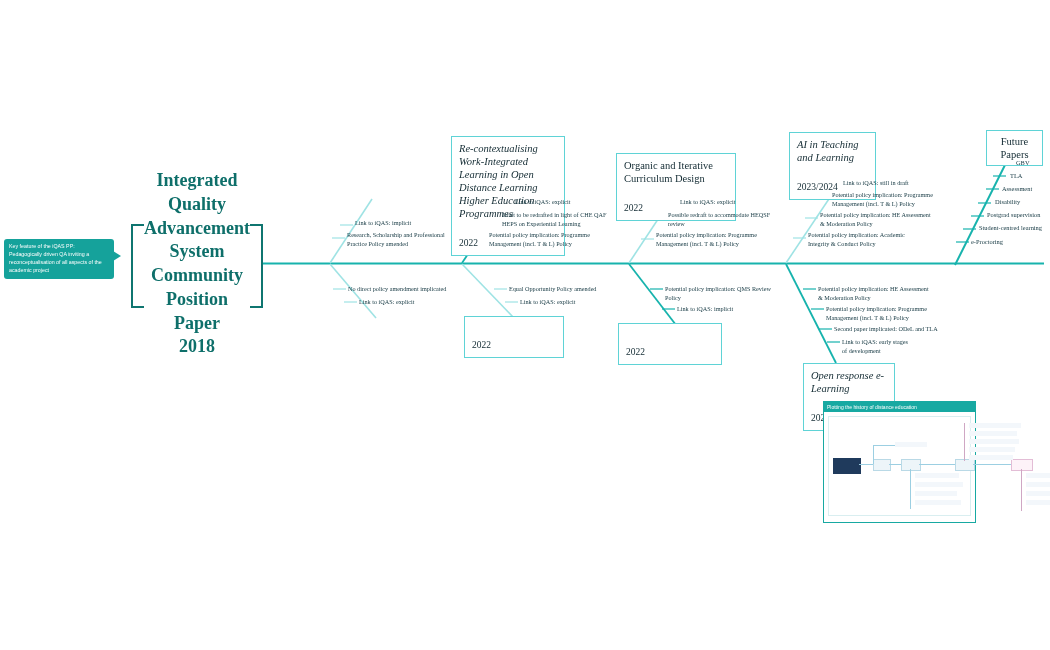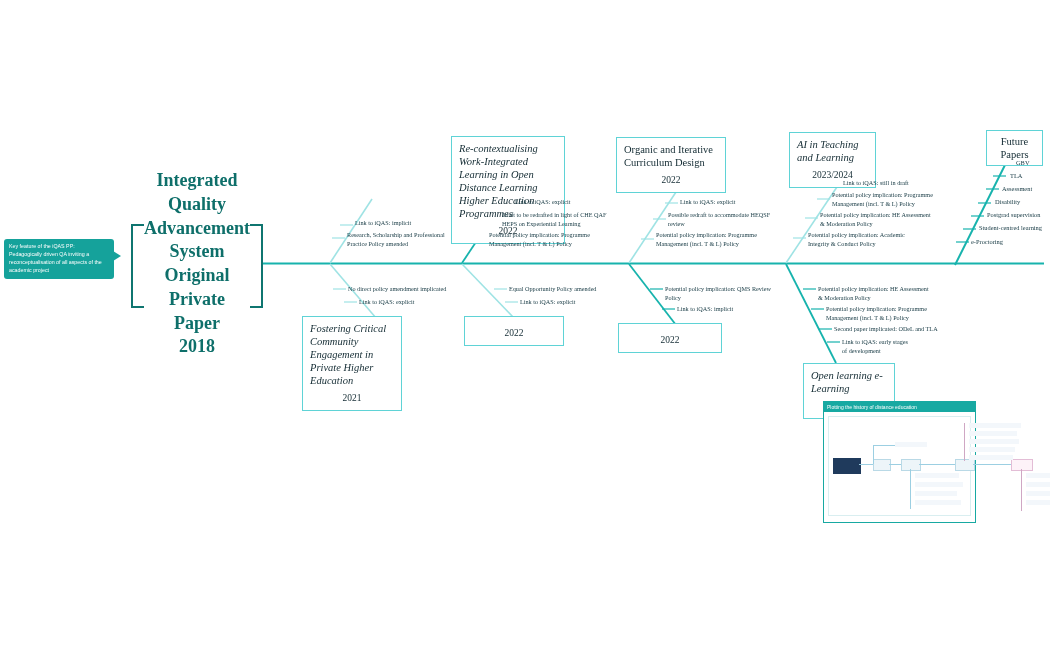--- a/index.html
+++ b/index.html
@@ -4,21 +4,21 @@
 <style>
   html,body{margin:0;padding:0;background:#ffffff;}
   body{font-family:"Liberation Serif", serif;}
   #canvas{position:relative;width:1050px;height:650px;overflow:hidden;background:#fff;}
   svg.lines{position:absolute;left:0;top:0;width:1050px;height:650px;pointer-events:none;}
 
   .node{position:absolute;box-sizing:border-box;border:1.4px solid #5fd3d6;background:#ffffff;
         color:#132b33;padding:5px 7px;line-height:1.24;}
   .node .ttl{font-weight:normal;font-size:10.5px;}
   .node .ttl.ital{font-style:italic;font-weight:normal;font-size:10.5px;}
-  .node .yr{font-size:9.5px;font-weight:normal;margin-top:6px;text-align:center;}
+  .node .yr{font-size:9.5px;font-weight:normal;margin-top:18px;}
 
   .center{position:absolute;left:131px;top:224px;width:132px;height:80px;
           text-align:center;color:#0e6f6a;font-weight:bold;font-size:18px;line-height:1.32;
           display:flex;align-items:center;justify-content:center;}
   .center .brk{position:absolute;top:0;width:11px;height:80px;}
   .center .brk.l{left:0;border:2.2px solid #0f7570;border-right:none;}
   .center .brk.r{right:0;border:2.2px solid #0f7570;border-left:none;}
   .center .txt{padding:0 14px;}
 
   .callout{position:absolute;left:4px;top:239px;width:110px;background:#15a29b;color:#ffffff;
@@ -102,21 +102,21 @@
 
     <line x1="846" y1="390" x2="870" y2="406" stroke="#17a9a2" stroke-width="2.2"></line>
   </svg>
 
   <div class="center">
     <span class="brk l"></span>
     <span class="brk r"></span>
     <span class="txt">
       <span>Integrated Quality</span><br>
       <span>Advancement System</span><br>
-      <span>Original Private</span><br>
+      <span>Community Position</span><br>
       <span>Paper</span><br>
       <span>2018</span>
     </span>
   </div>
 
   <div class="callout">Key feature of the iQAS PP: Pedagogically driven QA inviting a reconceptualisation of all aspects of the academic project</div>
 
   <div class="sub" style="left:355px;top:219px;width:120px;">Link to iQAS: implicit</div>
   <div class="sub" style="left:347px;top:231px;width:130px;">Research, Scholarship and Professional
 Practice Policy amended</div>
@@ -124,21 +124,21 @@
   <div class="node" style="left:451px;top:136px;width:114px;">
     <div class="ttl ital">Re-contextualising Work-Integrated Learning in Open Distance Learning Higher Education Programmes</div>
     <div class="yr">2022</div>
   </div>
   <div class="sub" style="left:515px;top:198px;width:120px;">Link to iQAS: explicit</div>
   <div class="sub" style="left:502px;top:211px;width:135px;">Draft to be redrafted in light of CHE QAF
 HEPS on Experiential Learning</div>
   <div class="sub" style="left:489px;top:231px;width:135px;">Potential policy implication: Programme
 Management (incl. T &amp; L) Policy</div>
 
-  <div class="node" style="left:616px;top:137px;width:110px;">
+  <div class="node" style="left:616px;top:153px;width:120px;">
     <div class="ttl">Organic and Iterative Curriculum Design</div>
     <div class="yr">2022</div>
   </div>
   <div class="sub" style="left:680px;top:198px;width:120px;">Link to iQAS: explicit</div>
   <div class="sub" style="left:668px;top:211px;width:135px;">Possible redraft to accommodate HEQSF
 review</div>
   <div class="sub" style="left:656px;top:231px;width:135px;">Potential policy implication: Programme
 Management (incl. T &amp; L) Policy</div>
 
   <div class="node" style="left:789px;top:132px;width:87px;">
@@ -159,24 +159,20 @@
   <div class="fp" style="left:1016px;top:159px;">GBV</div>
   <div class="fp" style="left:1010px;top:172px;">TLA</div>
   <div class="fp" style="left:1002px;top:185px;">Assessment</div>
   <div class="fp" style="left:995px;top:198px;">Disability</div>
   <div class="fp" style="left:987px;top:211px;">Postgrad supervision</div>
   <div class="fp" style="left:979px;top:224px;">Student-centred learning</div>
   <div class="fp" style="left:971px;top:238px;">e-Proctoring</div>
 
   <div class="sub" style="left:348px;top:285px;width:150px;">No direct policy amendment implicated</div>
   <div class="sub" style="left:359px;top:298px;width:120px;">Link to iQAS: explicit</div>
-  <div class="node" style="left:302px;top:316px;width:100px;">
-    <div class="ttl ital">Fostering Critical Community Engagement in Private Higher Education</div>
-    <div class="yr">2021</div>
-  </div>
 
   <div class="sub" style="left:509px;top:285px;width:150px;">Equal Opportunity Policy amended</div>
   <div class="sub" style="left:520px;top:298px;width:120px;">Link to iQAS: explicit</div>
   <div class="node" style="left:464px;top:316px;width:100px;">
     <div class="yr">2022</div>
   </div>
 
   <div class="sub" style="left:665px;top:285px;width:140px;">Potential policy implication: QMS Review
 Policy</div>
   <div class="sub" style="left:677px;top:305px;width:120px;">Link to iQAS: implicit</div>
@@ -185,21 +181,21 @@
   </div>
 
   <div class="sub" style="left:818px;top:285px;width:140px;">Potential policy implication: HE Assessment
 &amp; Moderation Policy</div>
   <div class="sub" style="left:826px;top:305px;width:140px;">Potential policy implication: Programme
 Management (incl. T &amp; L) Policy</div>
   <div class="sub" style="left:834px;top:325px;width:140px;">Second paper implicated: ODeL and TLA</div>
   <div class="sub" style="left:842px;top:338px;width:120px;">Link to iQAS: early stages
 of development</div>
   <div class="node" style="left:803px;top:363px;width:92px;">
-    <div class="ttl ital">Open learning e-Learning</div>
+    <div class="ttl ital">Open response e-Learning</div>
     <div class="yr">2024</div>
   </div>
 
   <div class="thumb">
     <div class="cap">Plotting the history of distance education</div>
     <div class="inner">
       <div class="tbox dark" style="left:4px;top:41px;width:26px;height:14px;"></div>
       <div class="tline blue" style="left:30px;top:47px;width:14px;height:1px;"></div>
       <div class="tbox" style="left:44px;top:42px;width:16px;height:10px;"></div>
       <div class="tline blue" style="left:44px;top:28px;width:1px;height:19px;"></div>

